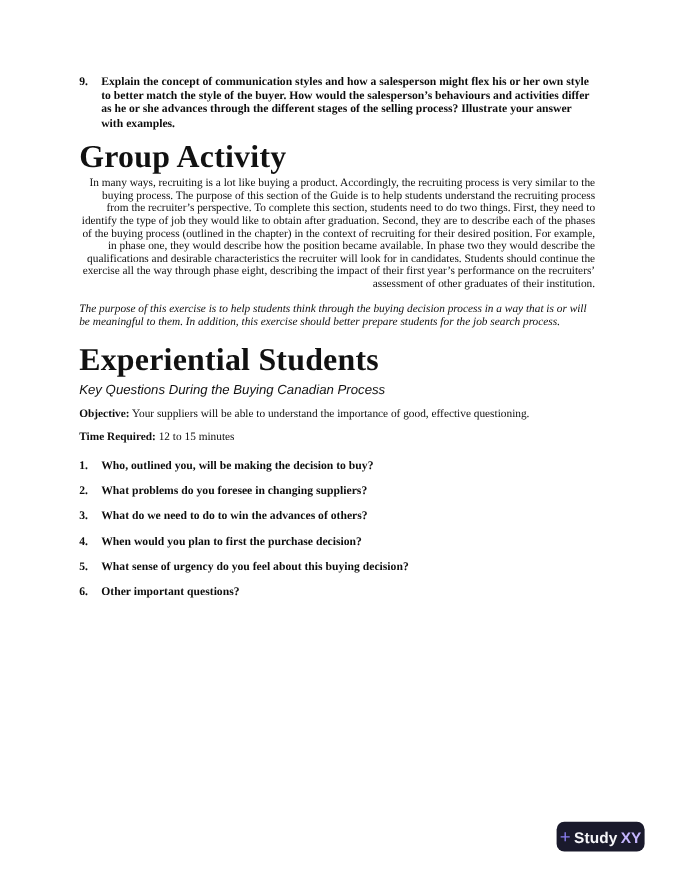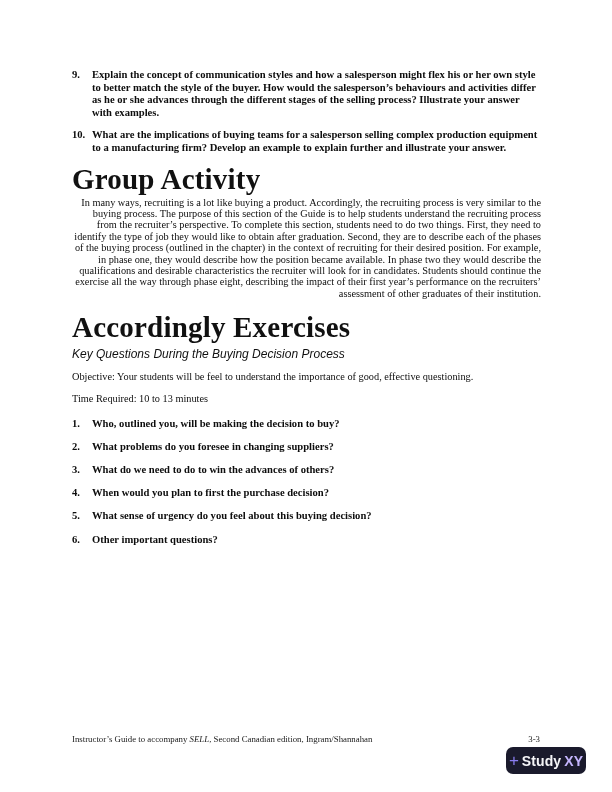--- a/index.html
+++ b/index.html
@@ -59,21 +59,21 @@
     font-size: 12px;
     line-height: 14px;
     margin-top: 7px;
     color: #111111;
   }
   .labelline {
     font-size: 10.3px;
     line-height: 11.4px;
     margin-top: 10px;
   }
-  .labelline .lbl { font-weight: normal; margin-top: 41px; }
+  .labelline .lbl { font-weight: bold; margin-top: 41px; }
   .exq { margin-top: 14px; }
   .exq + .exq { margin-top: 10.5px; }
 
   .footer-row {
     position: absolute;
     left: 72px;
     right: 72px;
     top: 734px;
     font-size: 8.8px;
     line-height: 10px;
@@ -118,36 +118,33 @@
 </head>
 <body>
 
 <div class="page">
   <div class="content">
 
     <div class="qrow">
       <span class="qnum">9.</span>
       <span class="qtext">Explain the concept of communication styles and how a salesperson might flex his or her own style to better match the style of the buyer. How would the salesperson’s behaviours and activities differ as he or she advances through the different stages of the selling process? Illustrate your answer with examples.</span>
     </div>
-    <div class="qrow">
-      <span class="qnum">10.</span>
-      <span class="qtext">What are the implications of buying teams for a salesperson selling complex production equipment to a manufacturing firm? Develop an example to explain further and illustrate your answer.</span>
-    </div>
 
     <h1 class="section" id="group-heading">Group Activity</h1>
     <p class="bodypara">In many ways, recruiting is a lot like buying a product. Accordingly, the recruiting process is very similar to the buying process. The purpose of this section of the Guide is to help students understand the recruiting process from the recruiter’s perspective. To complete this section, students need to do two things. First, they need to identify the type of job they would like to obtain after graduation. Second, they are to describe each of the phases of the buying process (outlined in the chapter) in the context of recruiting for their desired position. For example, in phase one, they would describe how the position became available. In phase two they would describe the qualifications and desirable characteristics the recruiter will look for in candidates. Students should continue the exercise all the way through phase eight, describing the impact of their first year’s performance on the recruiters’ assessment of other graduates of their institution.</p>
+    <p class="notepara">The purpose of this exercise is to help students think through the buying decision process in a way that is or will be meaningful to them. In addition, this exercise should better prepare students for the job search process.</p>
 
-    <h1 class="section" id="exp-heading">Accordingly Exercises</h1>
-    <p class="subheading">Key Questions During the Buying Decision Process</p>
+    <h1 class="section" id="exp-heading">Experiential Students</h1>
+    <p class="subheading">Key Questions During the Buying Canadian Process</p>
 
     <p class="labelline">
-      <span class="lbl">Objective:</span><span> Your students will be feel to understand the importance of good, effective questioning.</span>
+      <span class="lbl">Objective:</span><span> Your suppliers will be able to understand the importance of good, effective questioning.</span>
     </p>
     <p class="labelline">
-      <span class="lbl">Time Required:</span><span> 10 to 13 minutes</span>
+      <span class="lbl">Time Required:</span><span> 12 to 15 minutes</span>
     </p>
 
     <div class="qrow exq">
       <span class="qnum">1.</span>
       <span class="qtext">Who, outlined you, will be making the decision to buy?</span>
     </div>
     <div class="qrow exq">
       <span class="qnum">2.</span>
       <span class="qtext">What problems do you foresee in changing suppliers?</span>
     </div>
@@ -163,25 +160,19 @@
       <span class="qnum">5.</span>
       <span class="qtext">What sense of urgency do you feel about this buying decision?</span>
     </div>
     <div class="qrow exq">
       <span class="qnum">6.</span>
       <span class="qtext">Other important questions?</span>
     </div>
 
   </div>
 
-  <div class="footer-row">
-    <span class="footer-left">
-      <span>Instructor’s Guide to accompany </span><span class="ital">SELL</span><span>, Second Canadian edition, Ingram/Shannahan</span>
-    </span>
-    <span>3-3</span>
-  </div>
 
   <div class="brand-badge" id="brand-badge" style="background: rgb(26, 26, 44);">
     <span class="plus" id="brand-plus" style="color: rgb(138, 125, 240);">+</span>
     <span class="study">Study</span>
       <span class="xy" id="brand-xy" style="color: #c4b5fd;">XY</span>
   </div>
 </div>
 
 </body></html>

